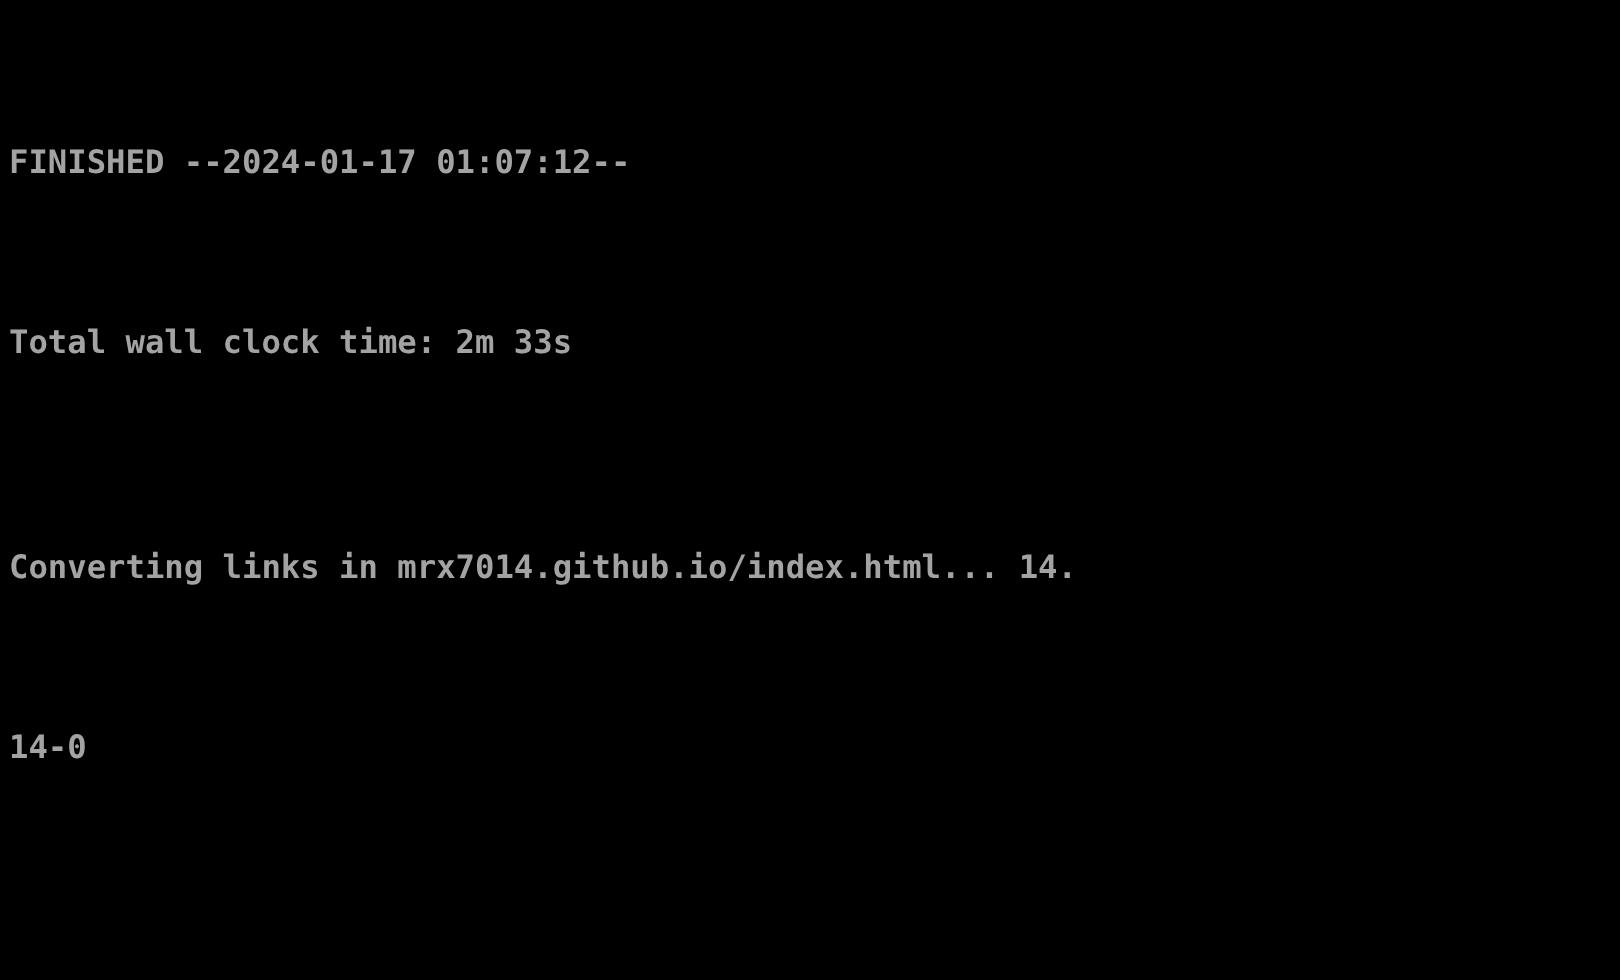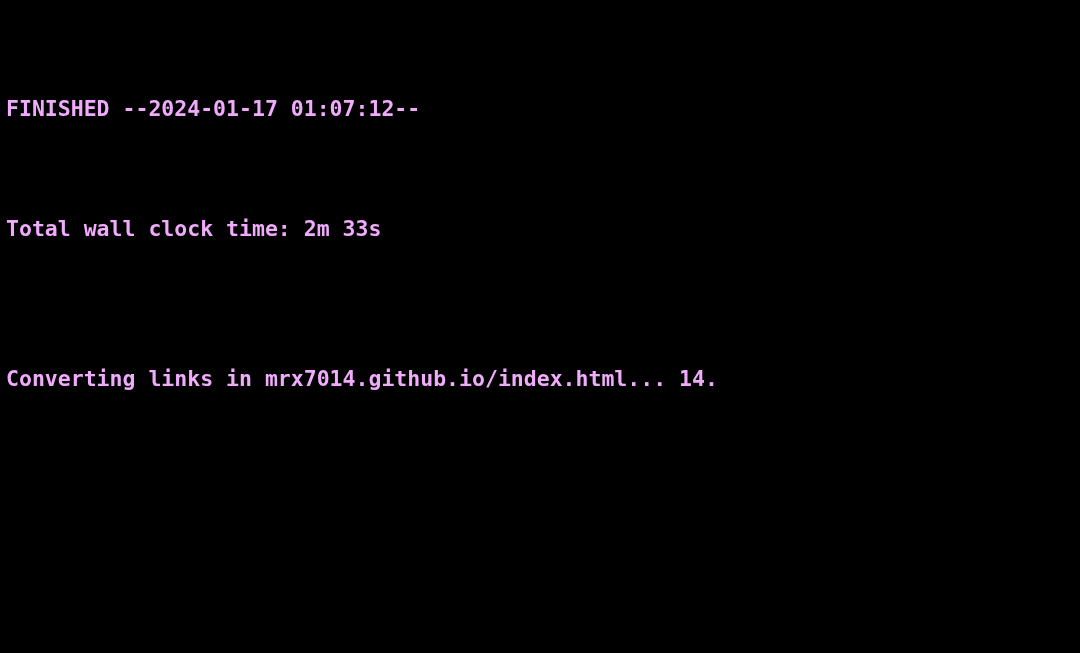--- a/index.html
+++ b/index.html
@@ -28,34 +28,35 @@
     color: #ffffff;
     white-space: pre;
     position: relative;
   }
   .line {
     height: 30px;
     white-space: pre;
     display: block;
   }
 
-  .c-white  { color: #f0abfc; }
+  .c-white  { color: #a3a3a3; }
 </style>
 </head>
 <body>
 
 <div id="terminal">
 
   <span class="line"><span class="c-white">FINISHED --2024-01-17 01:07:12--</span></span>
 
   <span class="line"><span class="c-white">Total wall clock time: 2m 33s</span></span>
 
 
   <span class="line"><span class="c-white">Converting links in mrx7014.github.io/index.html... 14.</span></span>
 
+  <span class="line"><span class="c-white">14-0</span></span>
 
   
 
   
 
   
 
   
 
   

